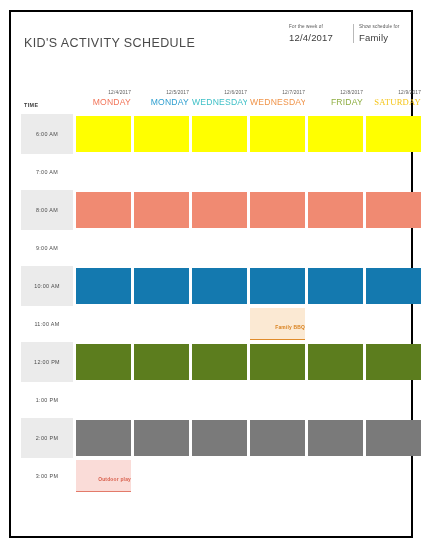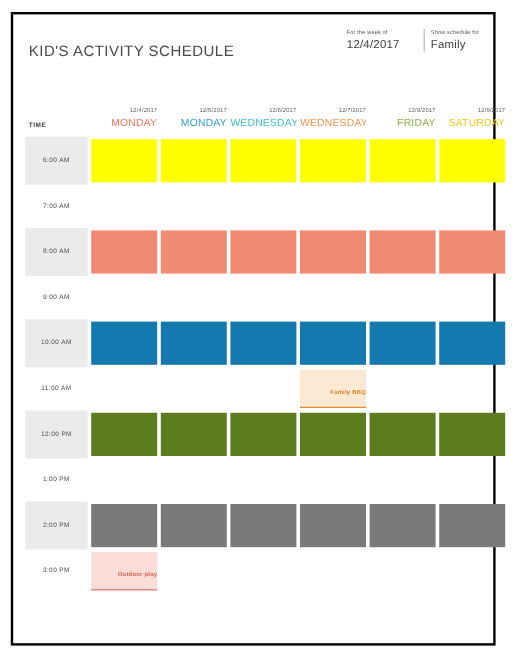--- a/index.html
+++ b/index.html
@@ -204,21 +204,21 @@
         <div class="colhead-day" style="left: 239px; width: 55px;">
           <div class="colhead-date">12/7/2017</div>
           <div class="colhead-name" style="color: rgb(240, 148, 74);">WEDNESDAY</div>
         </div>
         <div class="colhead-day" style="left: 297px; width: 55px;">
           <div class="colhead-date">12/8/2017</div>
           <div class="colhead-name" style="color: rgb(143, 174, 67);">FRIDAY</div>
         </div>
         <div class="colhead-day" style="left: 355px; width: 55px;">
           <div class="colhead-date">12/9/2017</div>
-          <div class="colhead-name" style="color: rgb(245, 197, 24);">SATURDAY</div>
+          <div class="colhead-name" style="color: rgb(245, 197, 24); font-family: Liberation Serif, serif;">SATURDAY</div>
         </div>
       </div>
   <div class="row band">
         <div class="timecell filled">
           <span>6:00 AM</span>
         </div>
         <div class="daycell" style="left: 65px; width: 55px; background: rgb(255, 255, 0); top: 2px; bottom: 2px;"></div>
         <div class="daycell" style="left: 123px; width: 55px; background: rgb(255, 255, 0); top: 2px; bottom: 2px;"></div>
         <div class="daycell" style="left: 181px; width: 55px; background: rgb(255, 255, 0); top: 2px; bottom: 2px;"></div>
         <div class="daycell" style="left: 239px; width: 55px; background: rgb(255, 255, 0); top: 2px; bottom: 2px;"></div>

